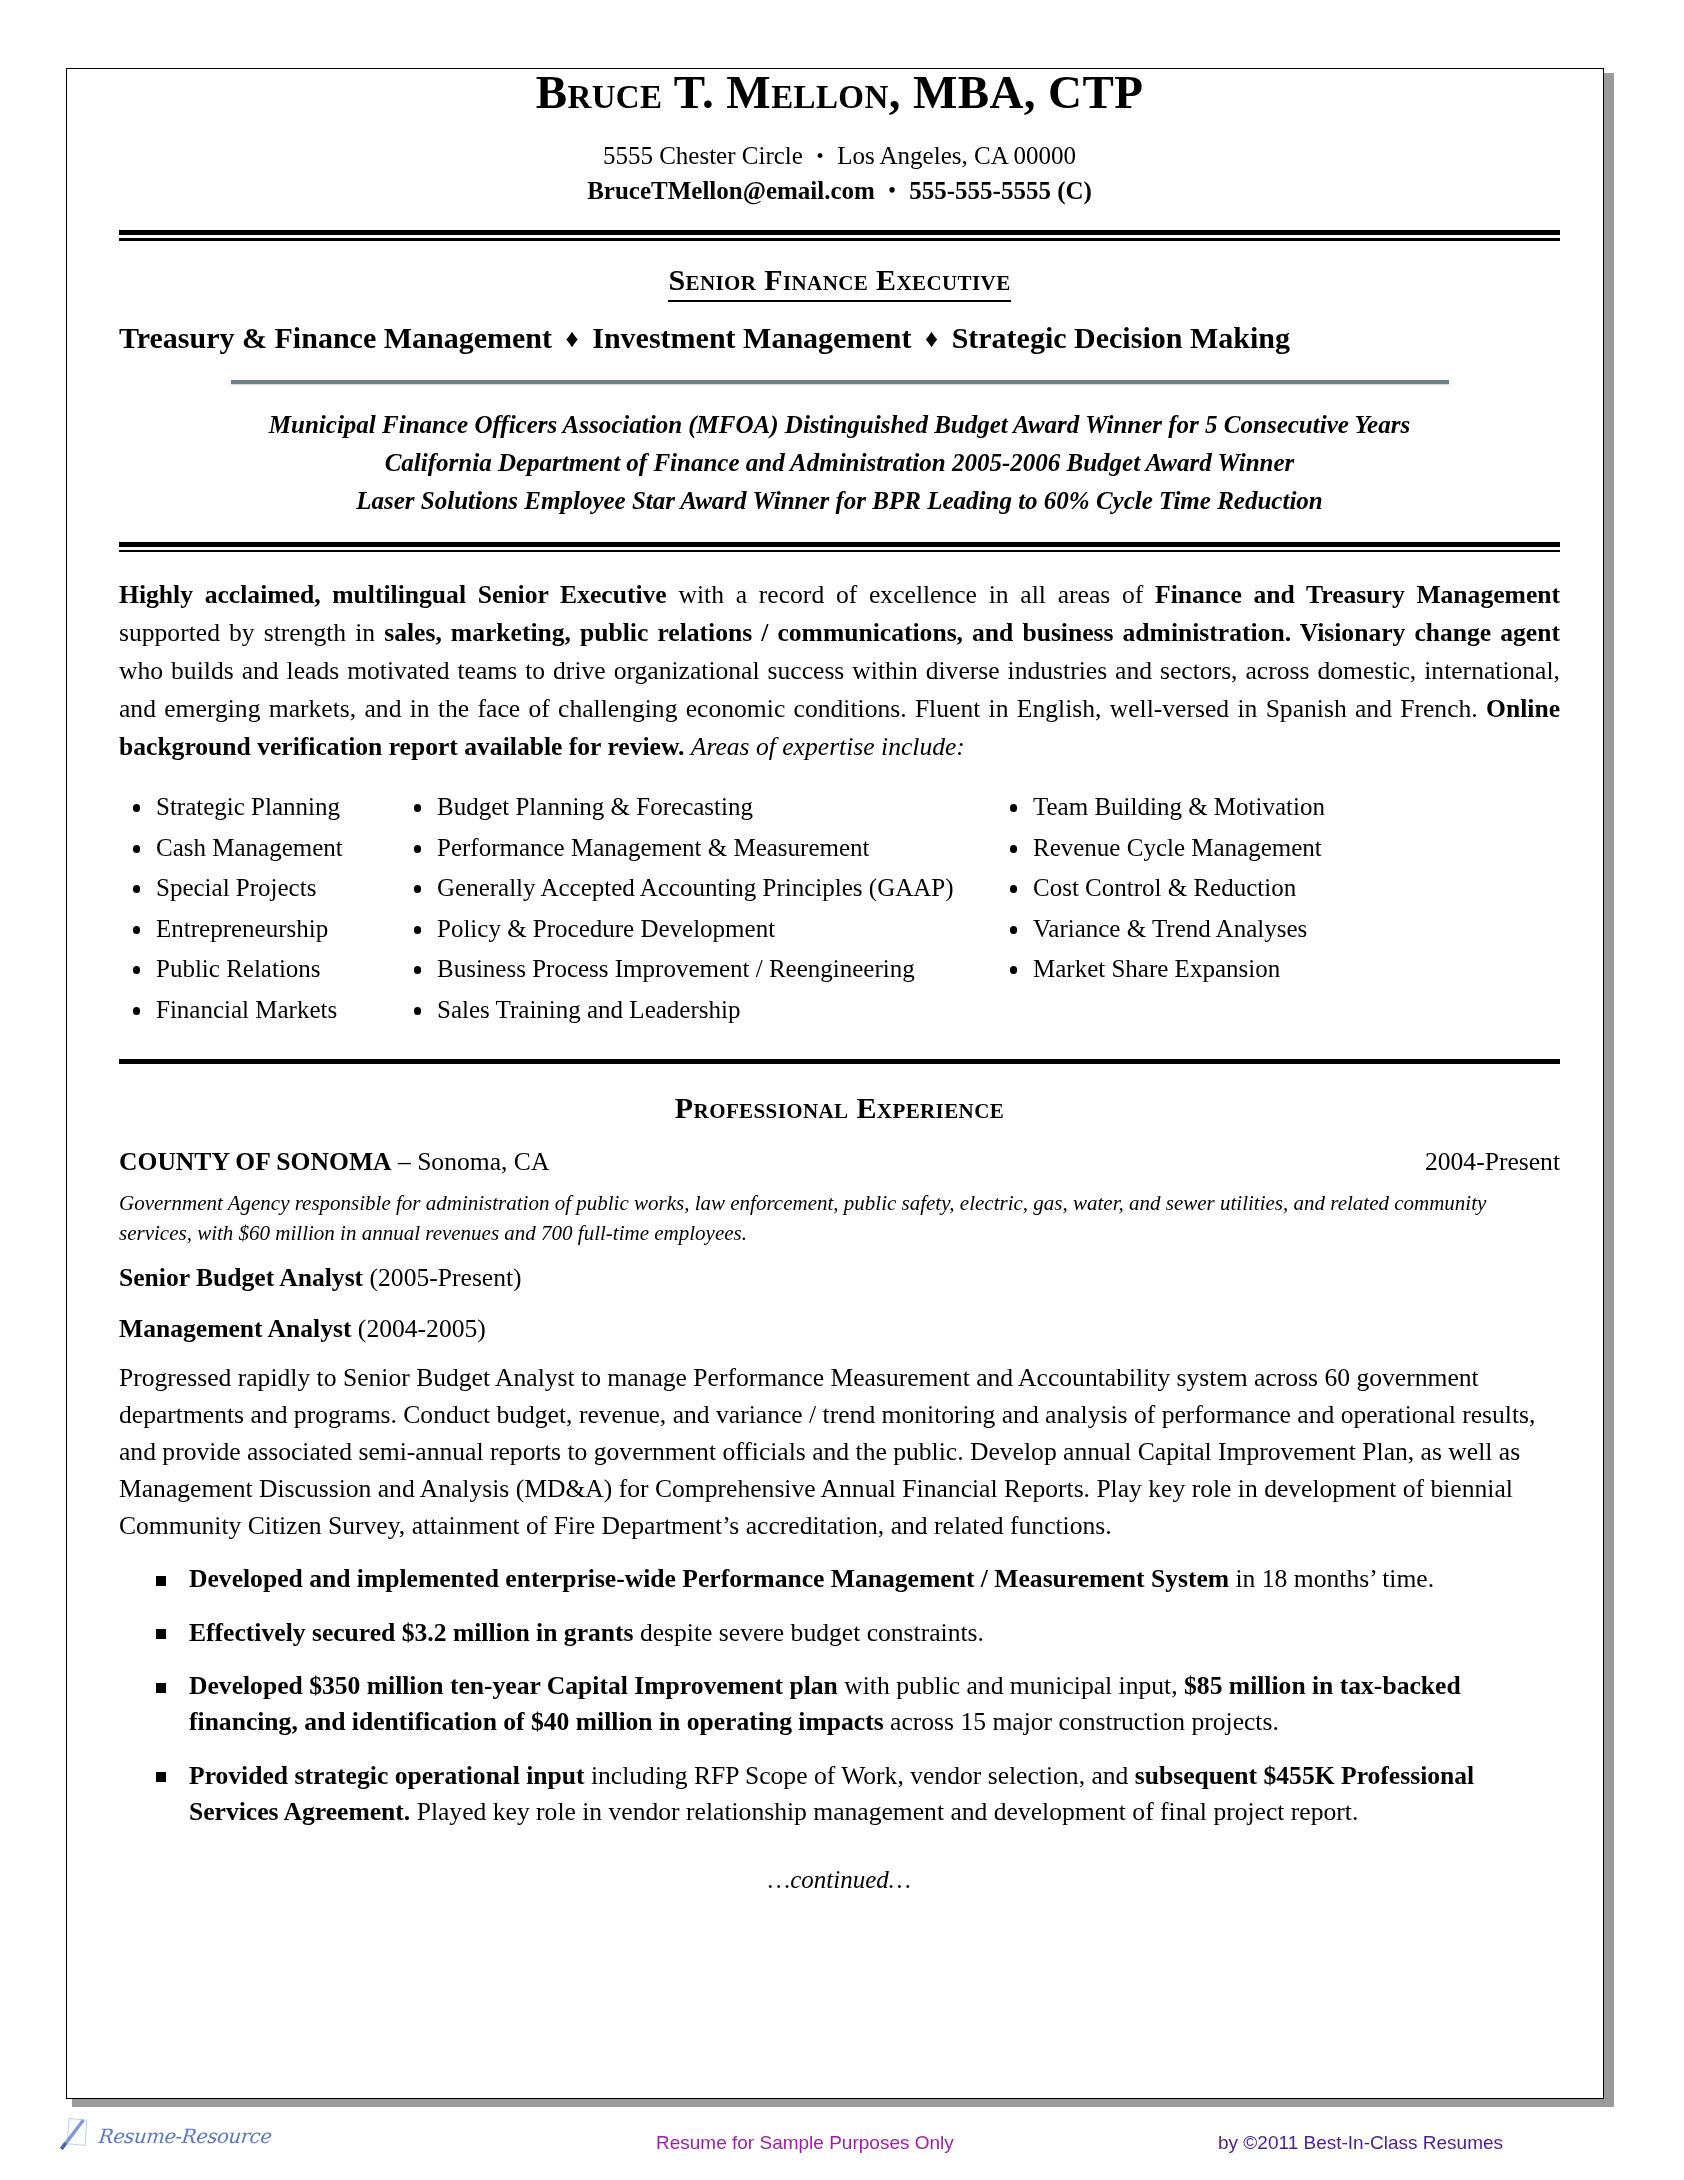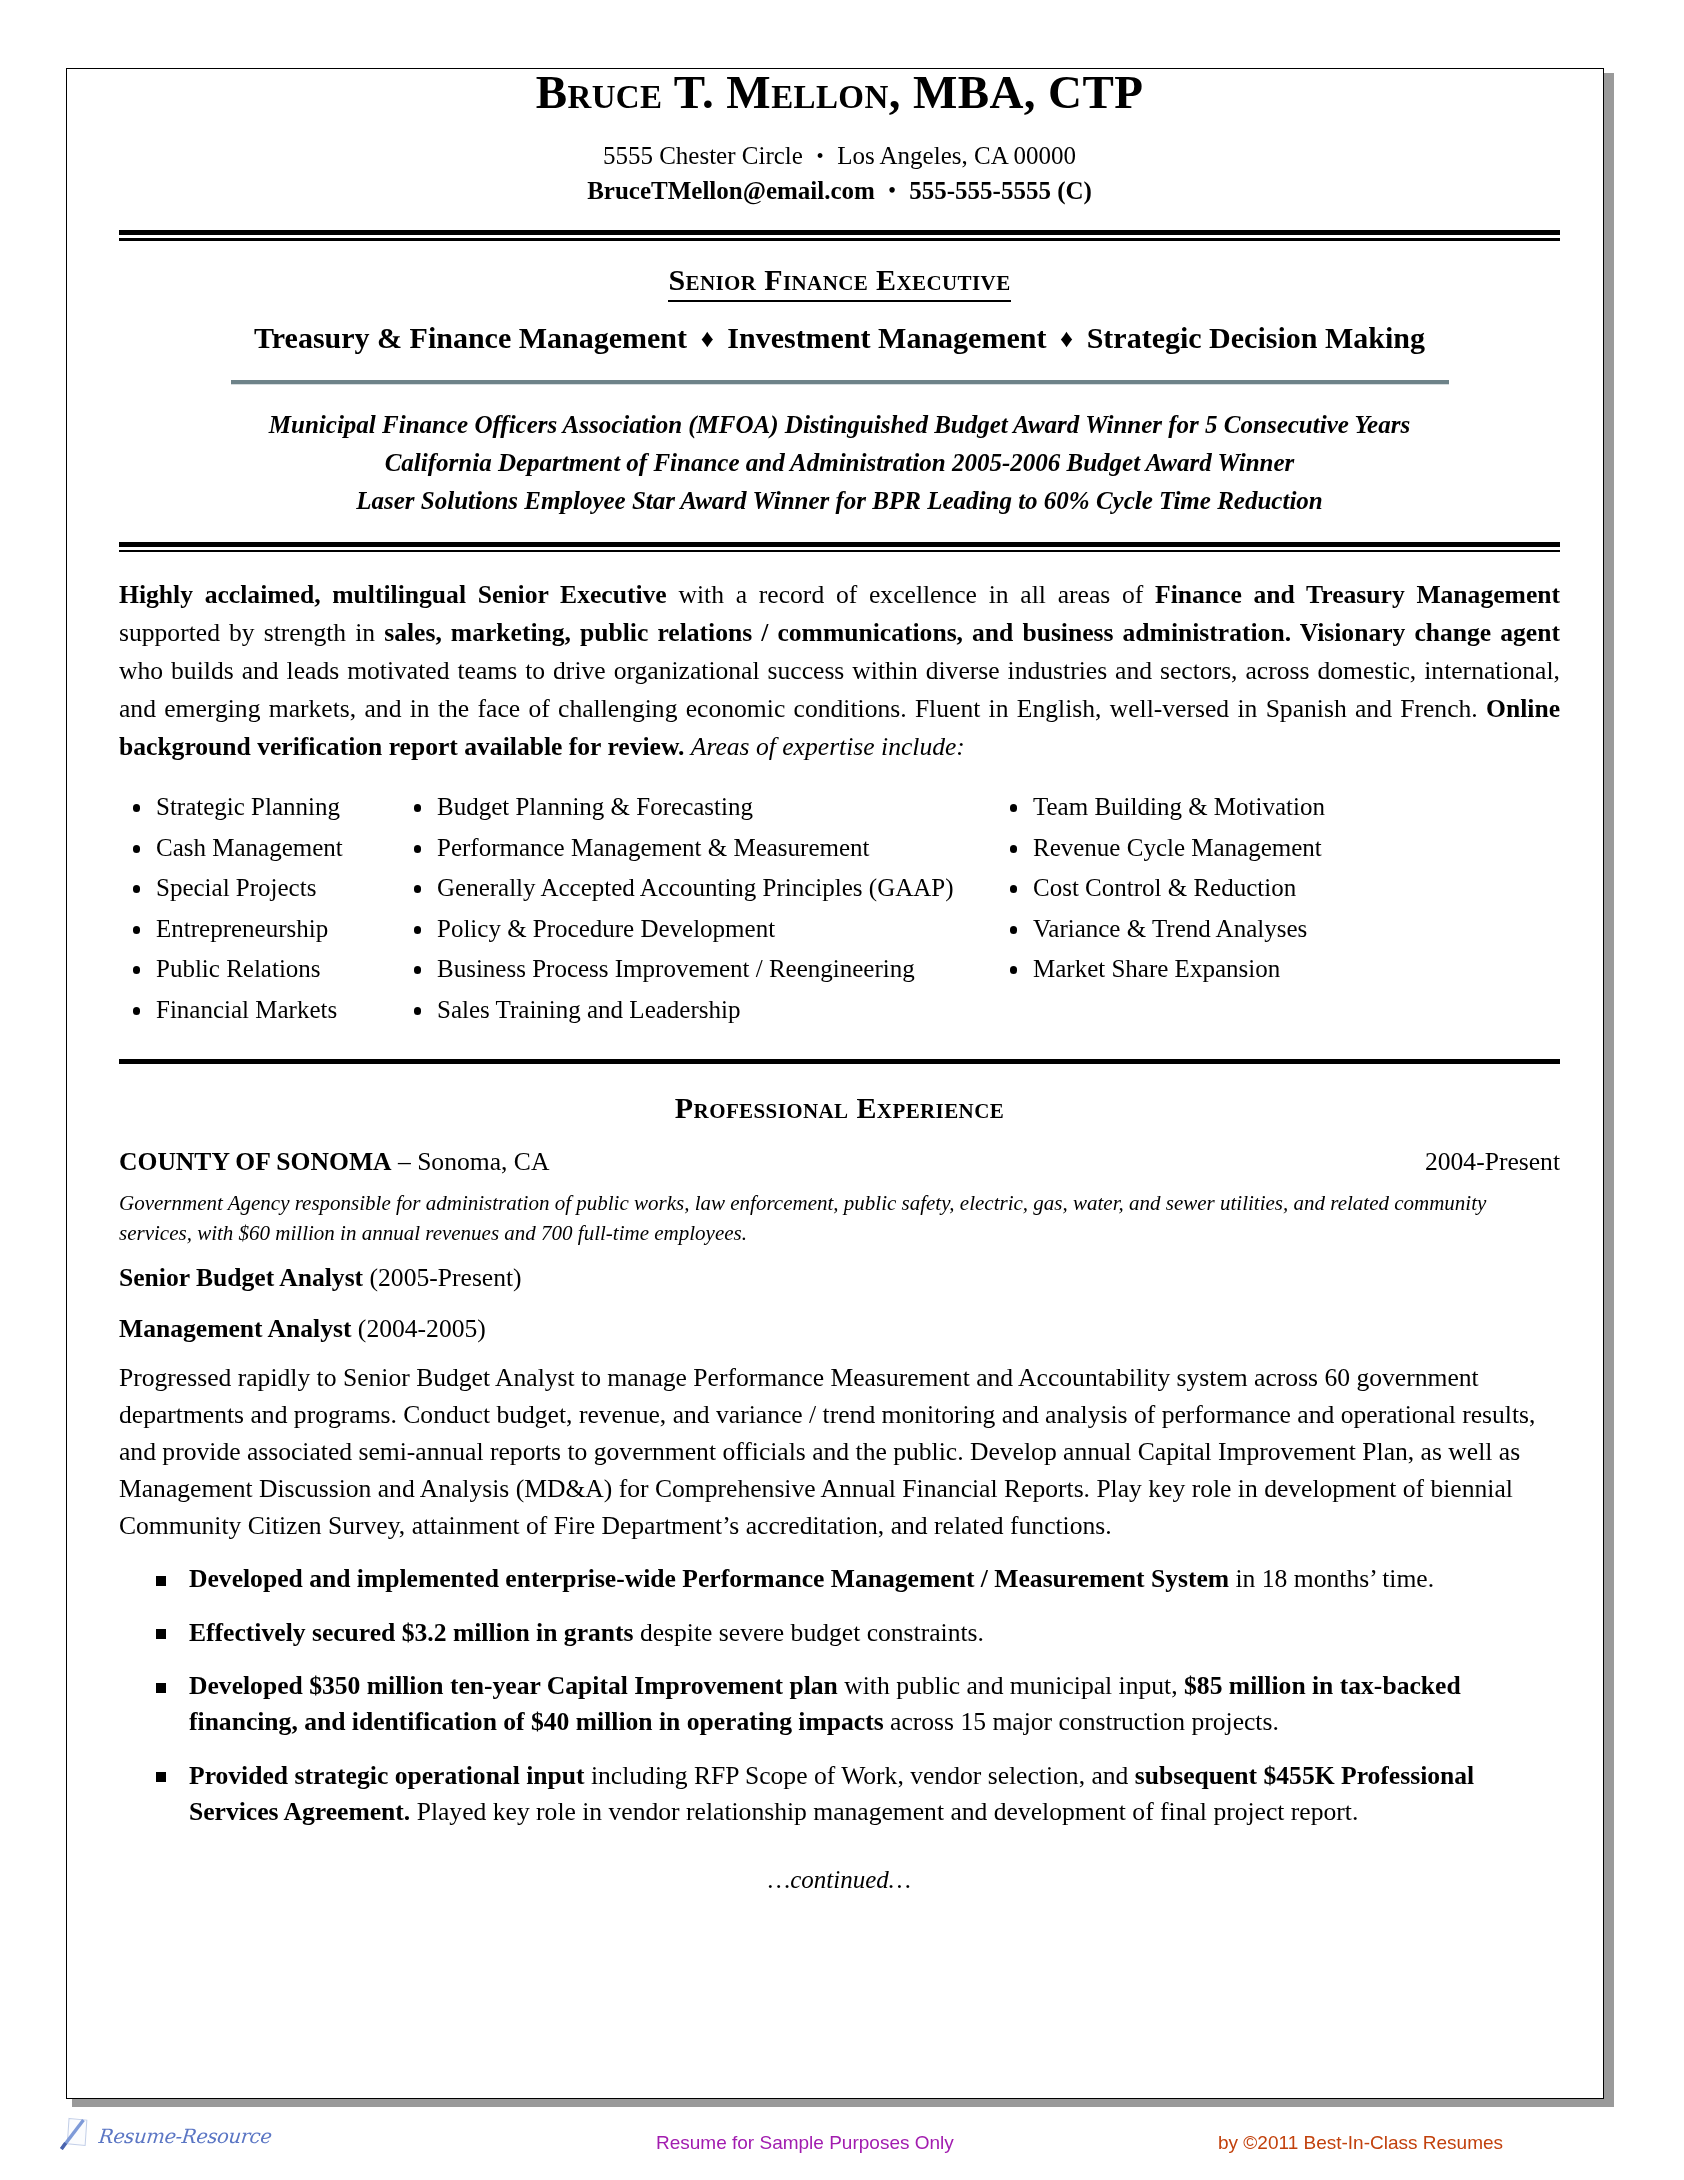--- a/index.html
+++ b/index.html
@@ -103,21 +103,20 @@
     font-variant: small-caps;
     text-transform: capitalize;
     letter-spacing: 0.4px;
     display: block;
   }
   .job-title span {
     border-bottom: 2.6px solid #000;
     padding-bottom: 4.3px;
   }
   .specialties {
-    text-align: center;
     font-size: 30px;
     font-weight: bold;
     margin-top: 24px;
   }
   .diamond {
     display: inline-block;
     padding: 0 13.6px;
     font-size: 25.6px;
     vertical-align: 0.9px;
   }
@@ -270,21 +269,21 @@
     font-size: 19px;
     color: #a21caf;
     white-space: nowrap;
   }
   .footer-credit {
     position: absolute;
     left: 1218px;
     top: 13.6px;
     font-family: "Liberation Sans", sans-serif;
     font-size: 19px;
-    color: #c2410c;
+    color: #4c1d95;
     white-space: nowrap;
   }
 </style>
 </head>
 <body>
 
 <div class="page-shadow"></div>
 <div class="page-frame"></div>
 
 <div class="content">

